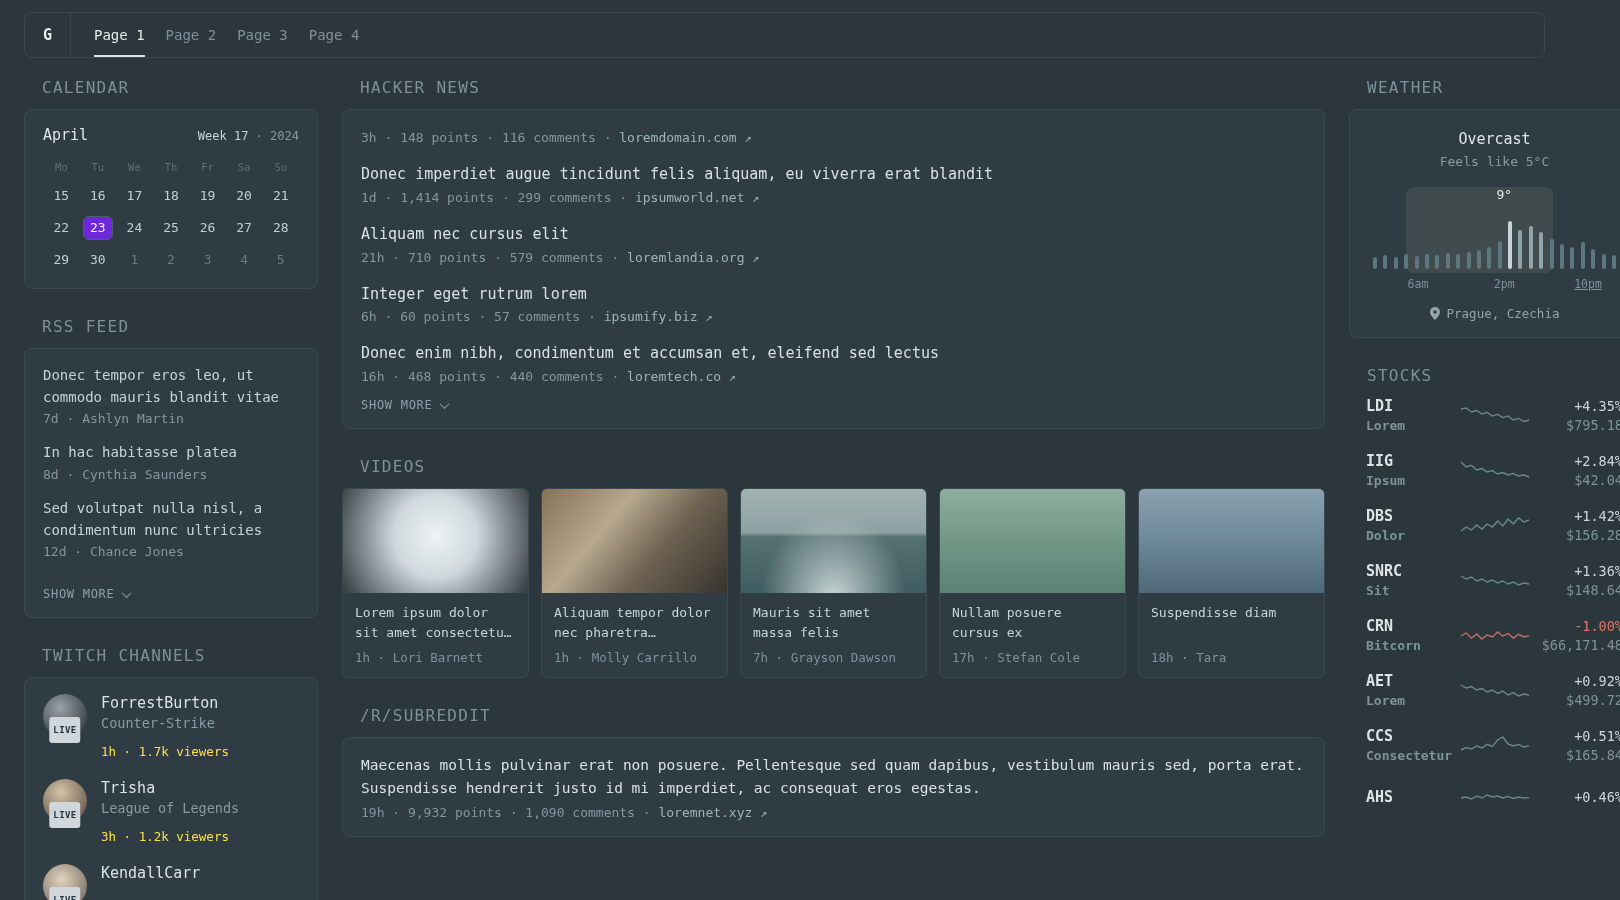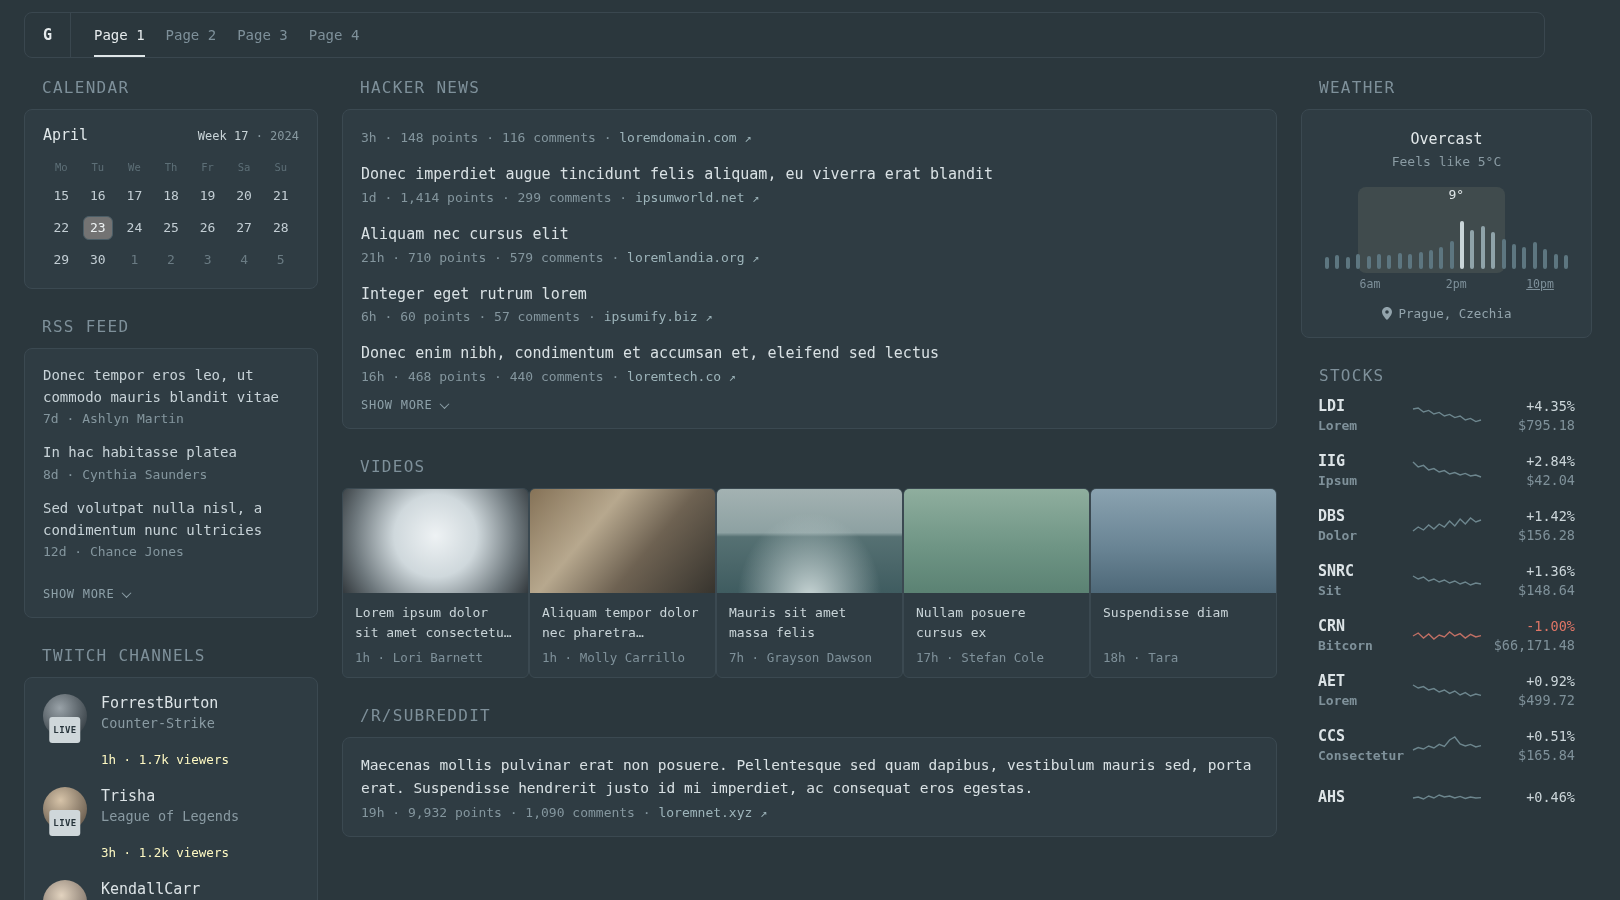--- a/index.html
+++ b/index.html
@@ -43,21 +43,21 @@
 
   
   .cal-head { display:flex; justify-content:space-between; align-items:baseline; margin-bottom:14px; }
   .cal-month { font-size:15px; color:#e0e7e9; }
   .cal-week { font-size:12px; color:#87989f; }
   .cal-week .wk { color:#c9d4d8; }
   .cal-grid { display:grid; grid-template-columns:repeat(7,1fr); row-gap:8px; text-align:center; }
   .cal-dow { font-size:10.5px; color:#5d6f77; line-height:18px; }
   .cal-day { font-size:13px; color:#c3ced4; width:30px; height:24px; line-height:24px; margin:0 auto; border-radius:6px; }
   .cal-day.outside { color:#6a7b83; }
-  .cal-day.selected { background:#737373; border:1px solid #4c5e67; color:#eef3f4; line-height:22px; }
+  .cal-day.selected { background:#6d28d9; border:1px solid #4c5e67; color:#eef3f4; line-height:22px; }
 
   
   .rss-item { margin-bottom:16px; }
   .rss-title { font-size:14px; color:#c8d3d8; line-height:1.55; cursor:pointer; }
   .item-meta { font-size:13px; color:#84969e; margin-top:3px; }
   .show-more {
     display:inline-flex; align-items:center; gap:8px; font-size:12px;
     letter-spacing:.06em; color:#8da0a8; margin-top:12px; cursor:pointer;
   }
   .chevron {
@@ -73,33 +73,33 @@
   .av-1 { background:radial-gradient(circle at 38% 32%, #99a2a8, #3d464c 75%); }
   .av-2 { background:radial-gradient(circle at 40% 30%, #d6c3a8, #6b5e50 78%); }
   .av-3 { background:radial-gradient(circle at 42% 35%, #e2d3bf, #80746a 78%); }
   .live-badge {
     position:absolute; left:50%; bottom:-5px; transform:translateX(-50%);
     background:#cfd7da; color:#27343b; font-size:9px; font-weight:bold;
     letter-spacing:.05em; padding:8px 4px; border-radius:3px;
   }
   .tw-name { font-size:15px; color:#dce3e6; }
   .tw-game { font-size:13.5px; color:#8a9ba3; margin-top:3px; }
-  .tw-meta { font-size:12.5px; color:#fef9c3; margin-top:21px; }
+  .tw-meta { font-size:12.5px; color:#fde047; margin-top:13px; }
 
   
   .hn-item { margin-bottom:19px; }
   .hn-item:last-child { margin-bottom:2px; }
   .hn-title { font-size:15px; color:#d9e1e4; line-height:1.45; cursor:pointer; }
   .hn-meta { font-size:13px; color:#84969e; margin-top:4px; }
   .hn-link { color:#9db4ba; cursor:pointer; }
   .hn-arrow { color:#9db4ba; font-size:12px; }
   .sub-title { font-size:14.5px; line-height:1.6; }
 
   
-  .carousel { display:flex; overflow:hidden; }
+  .carousel { display:flex; gap:12px; overflow:hidden; }
   .video-card {
     flex:0 0 187px; background:#2f3c43; border:1px solid #3b4951;
     border-radius:6px; overflow:hidden; cursor:pointer;
   }
   .thumb { height:104px; width:100%; }
   .thumb-1 { background:radial-gradient(circle at 50% 45%, #eef2f4 0%, #cfd8dc 38%, #6d777c 75%, #33393d 100%); }
   .thumb-2 { background:linear-gradient(130deg, #857257 0%, #b7a88e 35%, #6e6252 62%, #37342e 100%); }
   .thumb-3 { background:radial-gradient(ellipse at 50% 105%, #c9d6d6 0%, rgba(201,214,214,0) 55%), linear-gradient(180deg, #a3b2b2 0%, #8da1a2 42%, #567173 46%, #3f5c60 100%); }
   .thumb-4 { background:linear-gradient(180deg, #8fae9e 0%, #6f9585 55%, #5b8273 100%); }
   .thumb-5 { background:linear-gradient(180deg, #8aa2b0 0%, #6a8595 55%, #4e6878 100%); }

